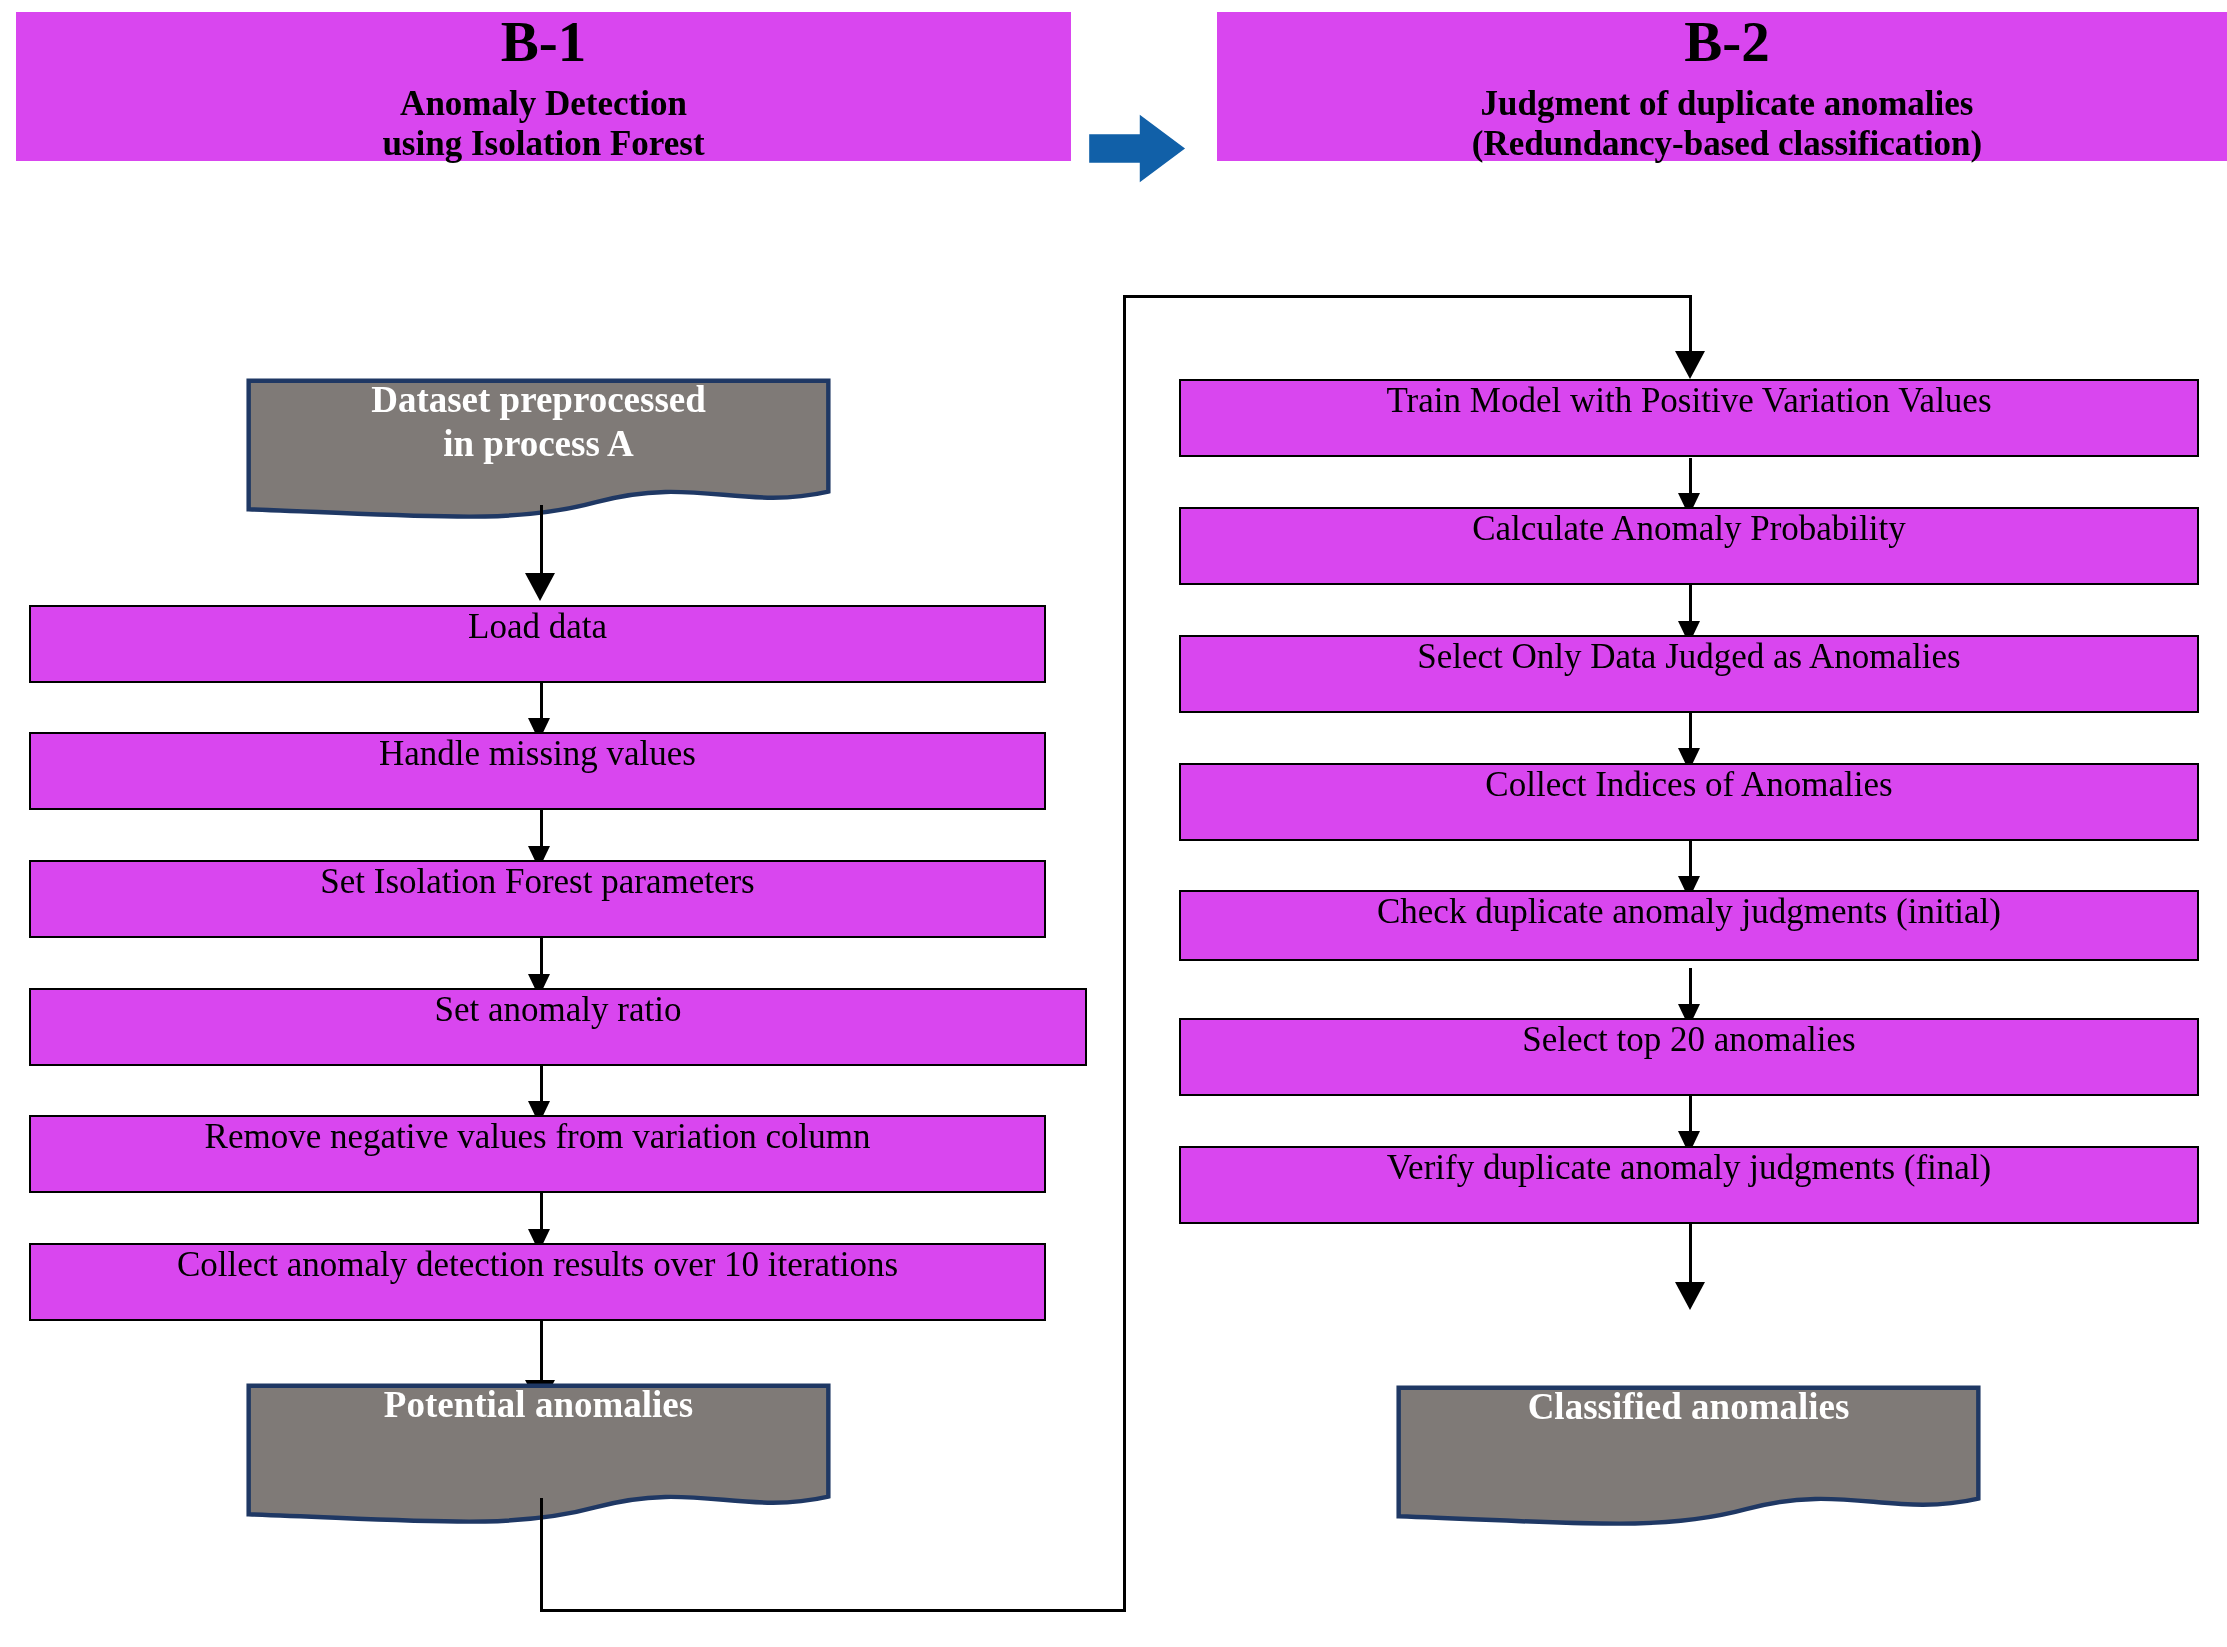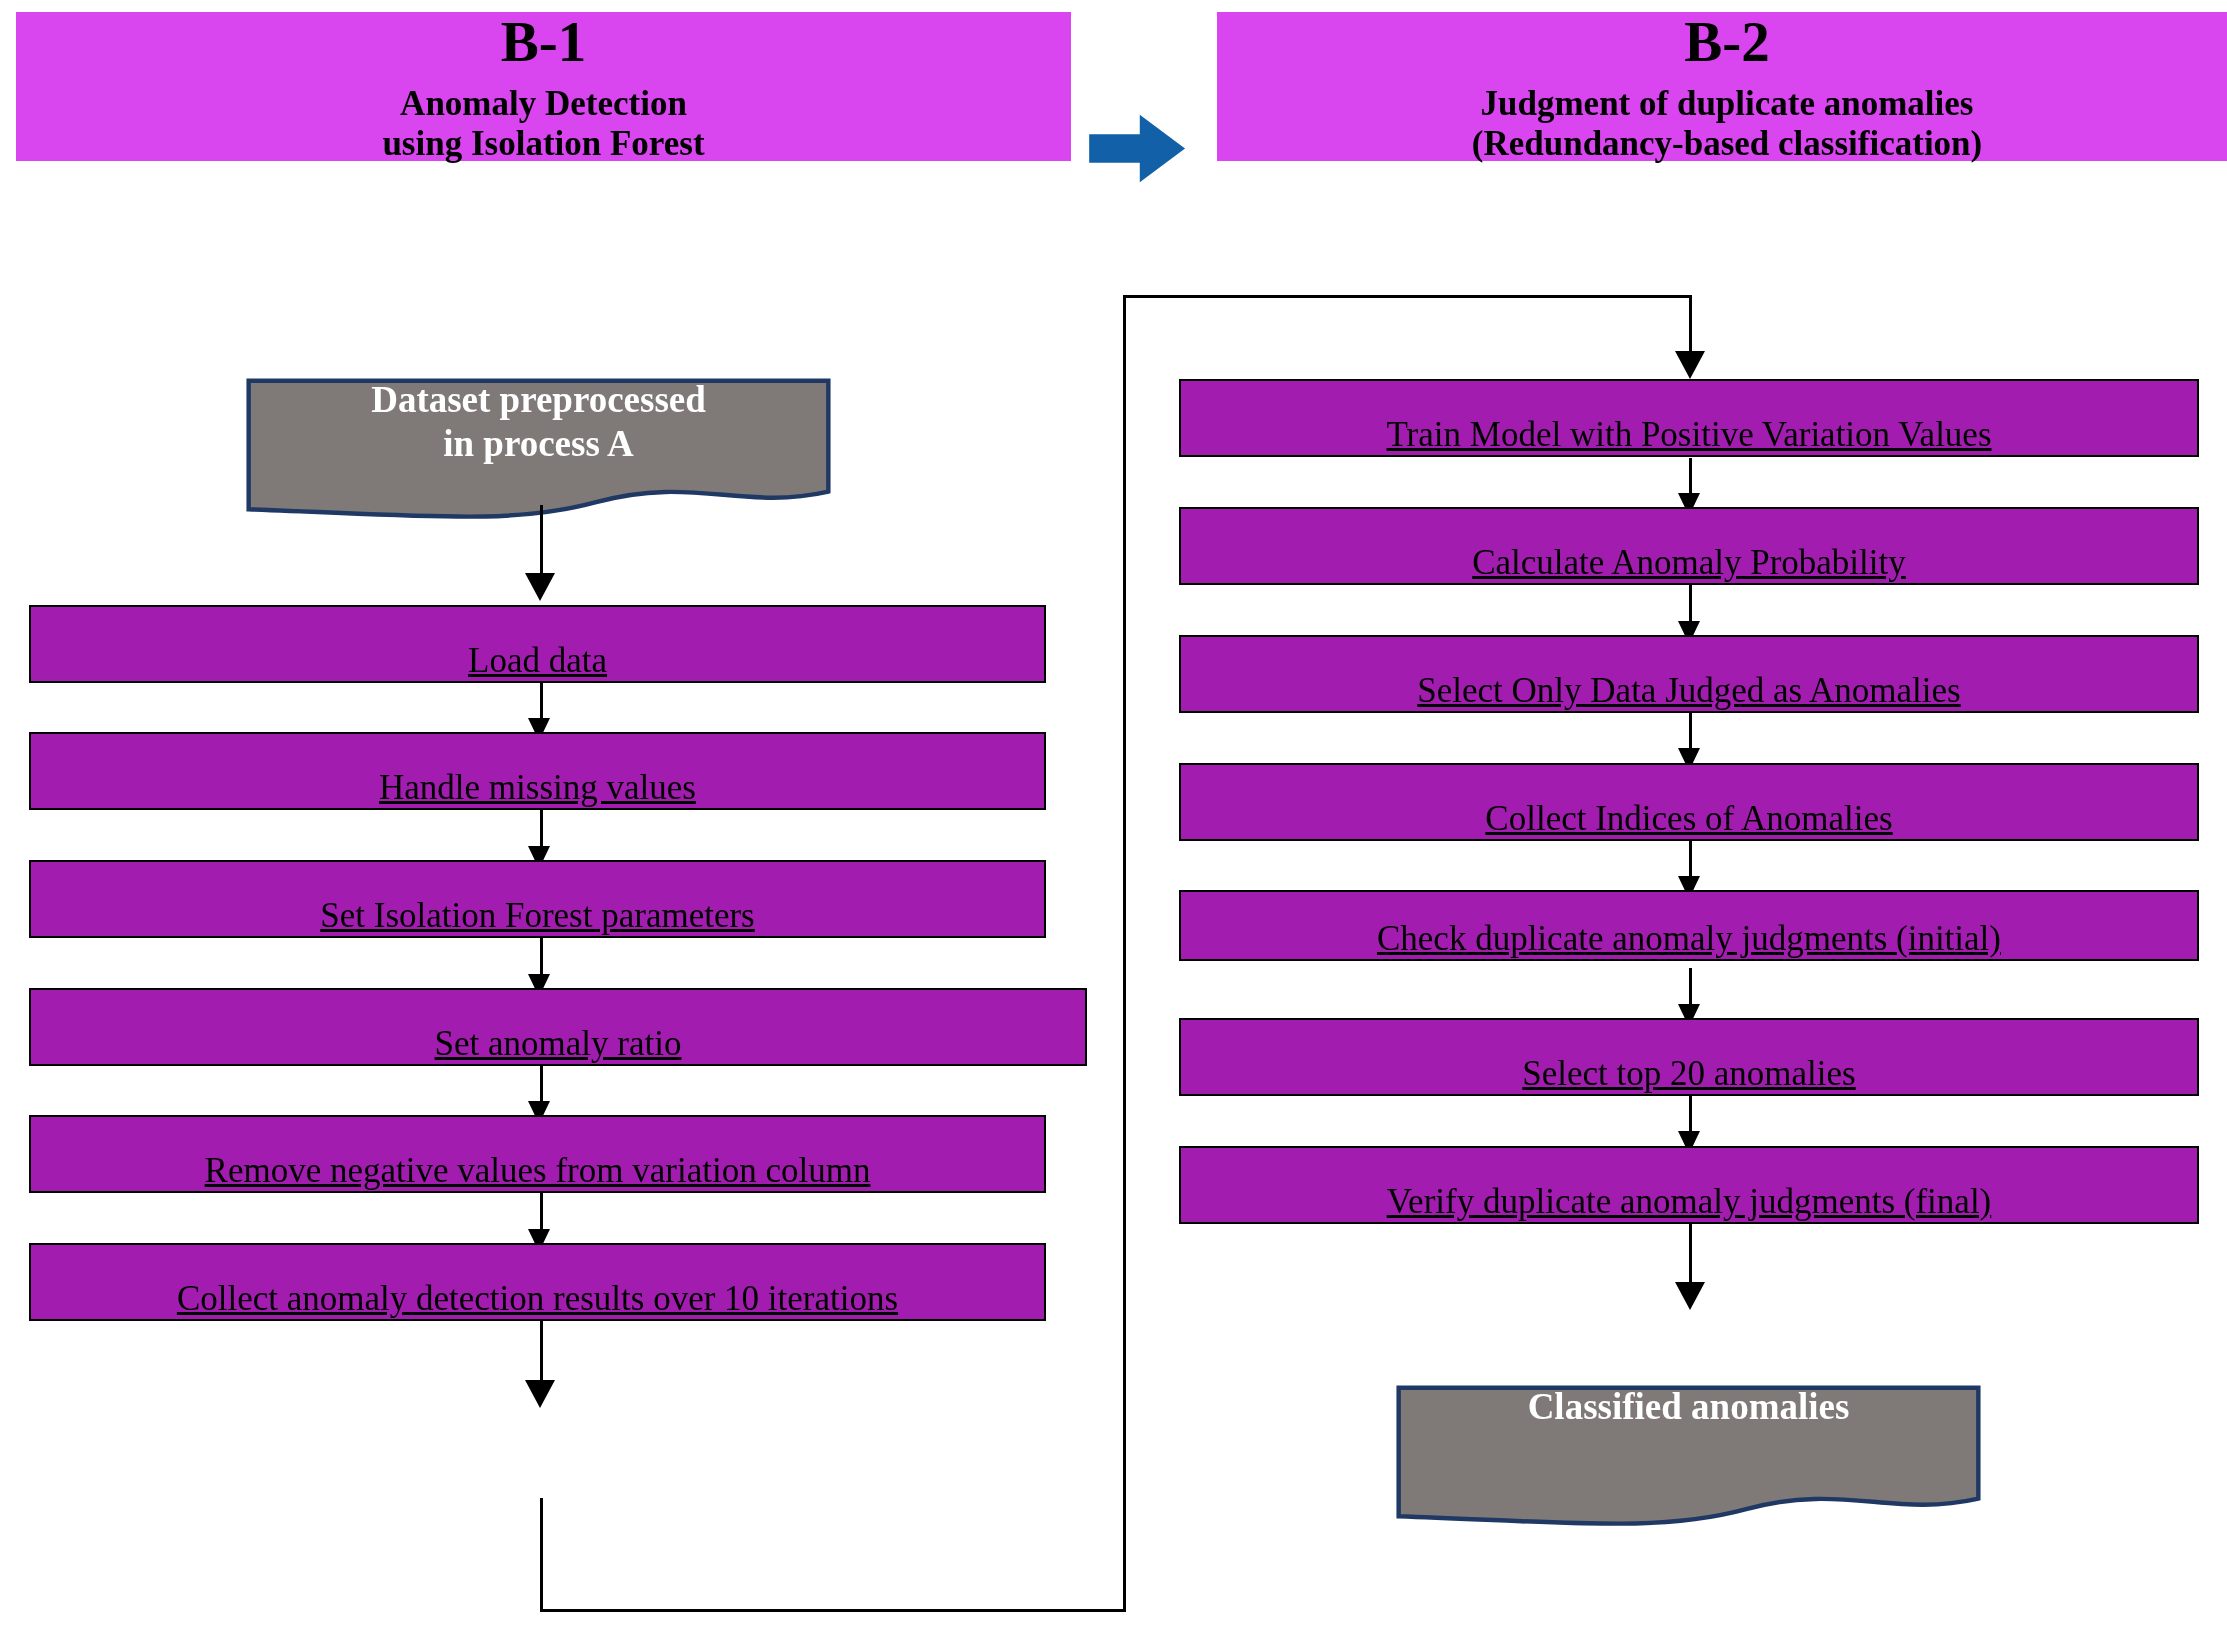--- a/index.html
+++ b/index.html
@@ -18,27 +18,26 @@
     display:flex;flex-direction:column;align-items:center;justify-content:center;
     line-height:1.16;
   }
   .banner .code{font-size:57px;font-weight:bold;letter-spacing:0px;margin-bottom:8.9px;}
   .banner .sub{font-size:35px;font-weight:bold;}
   .banner .sub2{font-size:35px;font-weight:bold;}
 
   
   .proc{
     position:absolute;
-    background:#a21caf;
+    background:#d946ef;
     border:2.7px solid #000000;
     box-sizing:border-box;
-    display:flex;align-items:flex-end;justify-content:center;
+    display:flex;align-items:flex-start;justify-content:center;
     font-size:35px;color:#000;
     text-align:center;
-    text-decoration:underline;
   }
 
   
   .docshape{position:absolute;}
   .docshape svg{position:absolute;left:0;top:0;}
   .docshape .dlabel{
     position:absolute;left:0;top:0;width:100%;
     display:flex;flex-direction:column;align-items:center;justify-content:flex-start;
     color:#ffffff;font-weight:bold;font-size:37px;line-height:1.2;
     text-align:center;pointer-events:none;
@@ -125,20 +124,28 @@
   </div>
   <div class="vline" style="left:540px;top:1193px;height:43px;"></div>
   <div class="arrowhead" style="left:528px;top:1229px;"></div>
 
   <div class="proc" style="left:29px;top:1243px;width:1017px;height:78px;">
     <span>Collect anomaly detection results over 10 iterations</span>
   </div>
   <div class="vline" style="left:540px;top:1321px;height:73px;"></div>
   <div class="arrowhead big" style="left:525px;top:1380px;"></div>
 
+  <div class="docshape" style="left:246px;top:1383px;width:585px;height:142px;">
+    <svg width="585" height="142" viewBox="0 0 660 160">
+      <path d="M3,3 L657,3 L657,128 C560,150 505,110 395,140 C300,166 200,155 3,148 Z" fill="#7f7a77" stroke="#1f3864" stroke-width="5"></path>
+    </svg>
+    <div class="dlabel" style="height:117px;">
+      <span>Potential anomalies</span>
+    </div>
+  </div>
 
   <div class="vline" style="left:540px;top:1498px;height:113px;"></div>
   <div class="hline" style="left:540px;top:1609px;width:586px;"></div>
   <div class="vline" style="left:1123px;top:295px;height:1317px;"></div>
   <div class="hline" style="left:1123px;top:295px;width:568px;"></div>
   <div class="vline" style="left:1689px;top:295px;height:64px;"></div>
   <div class="arrowhead big" style="left:1675px;top:351px;"></div>
 
   <div class="proc" style="left:1179px;top:379px;width:1020px;height:78px;">
     <span>Train Model with Positive Variation Values</span>

